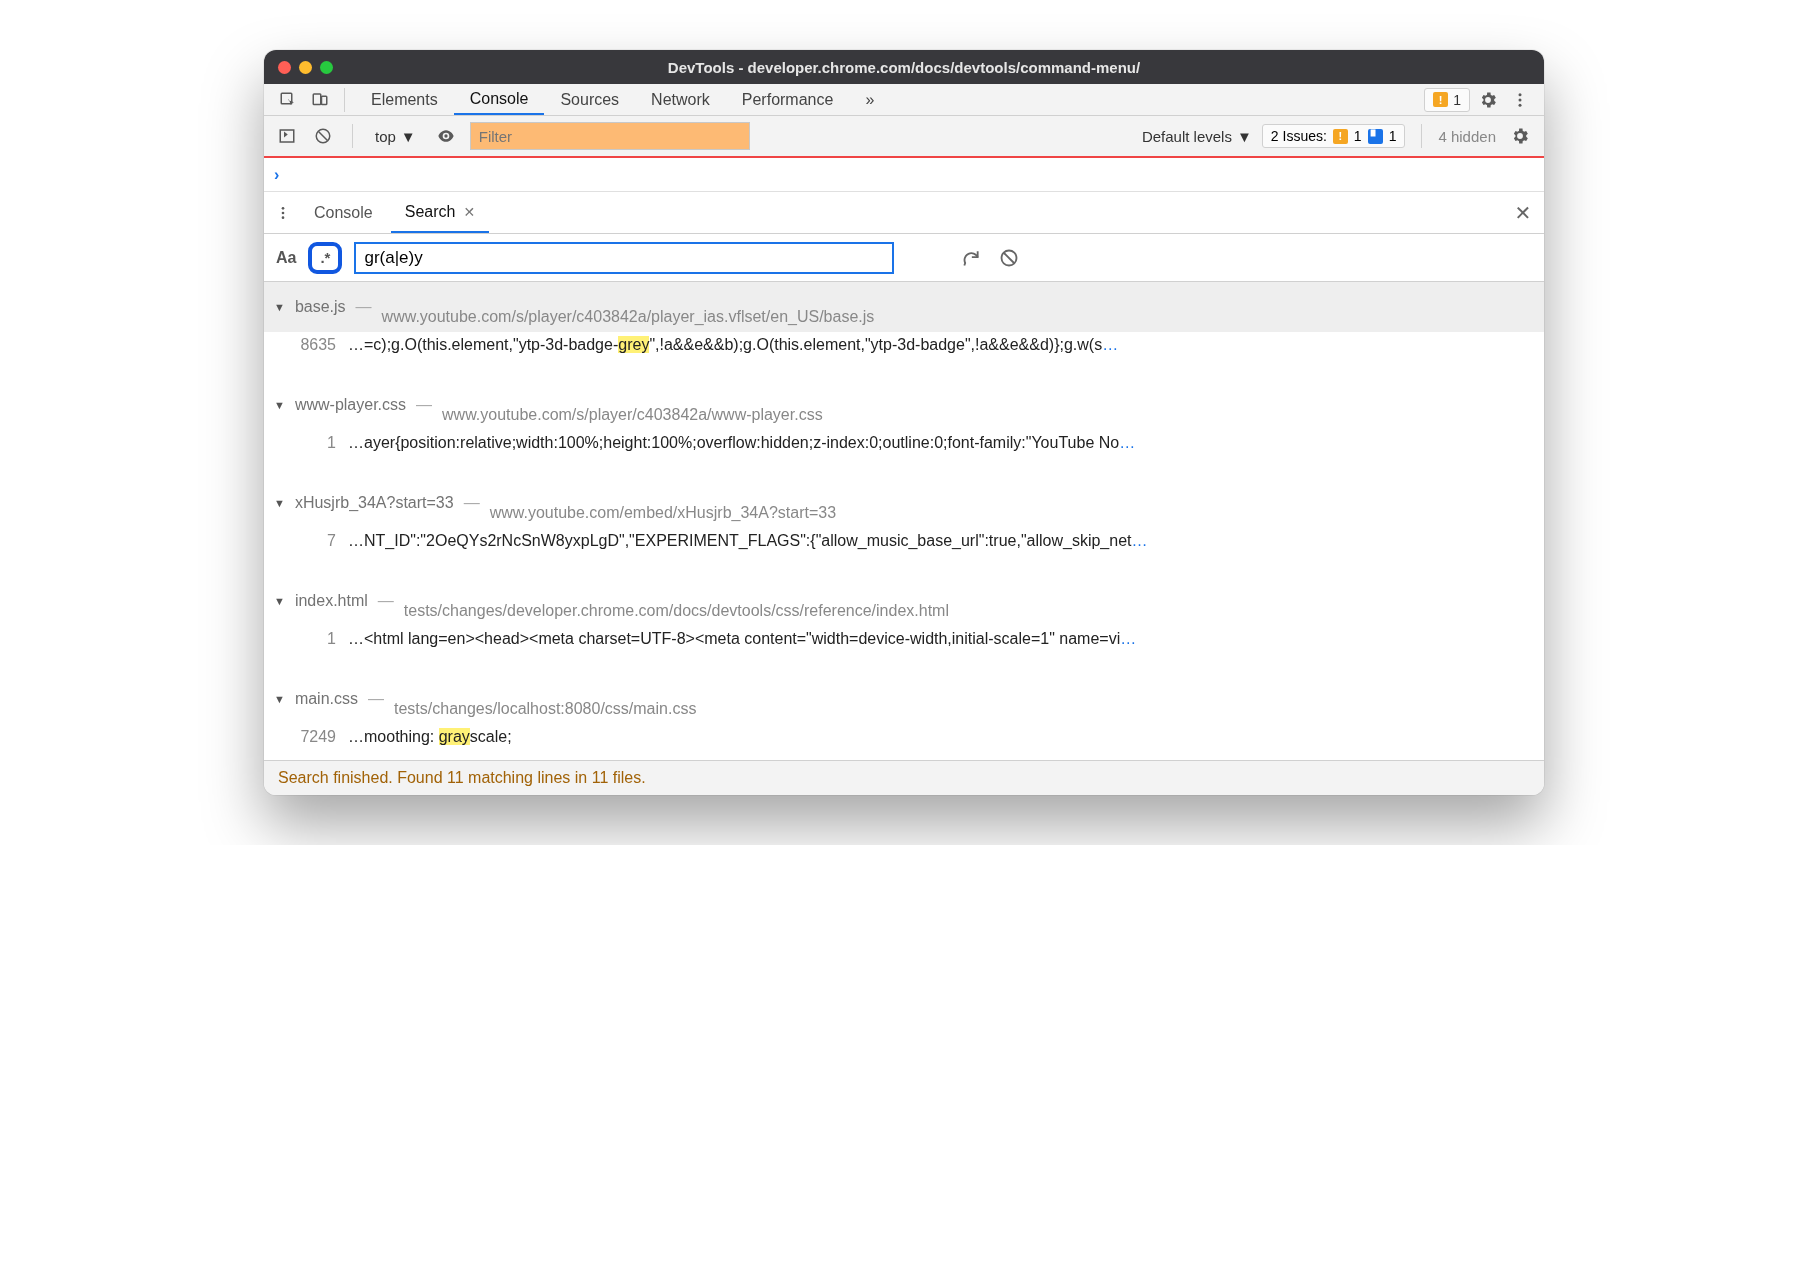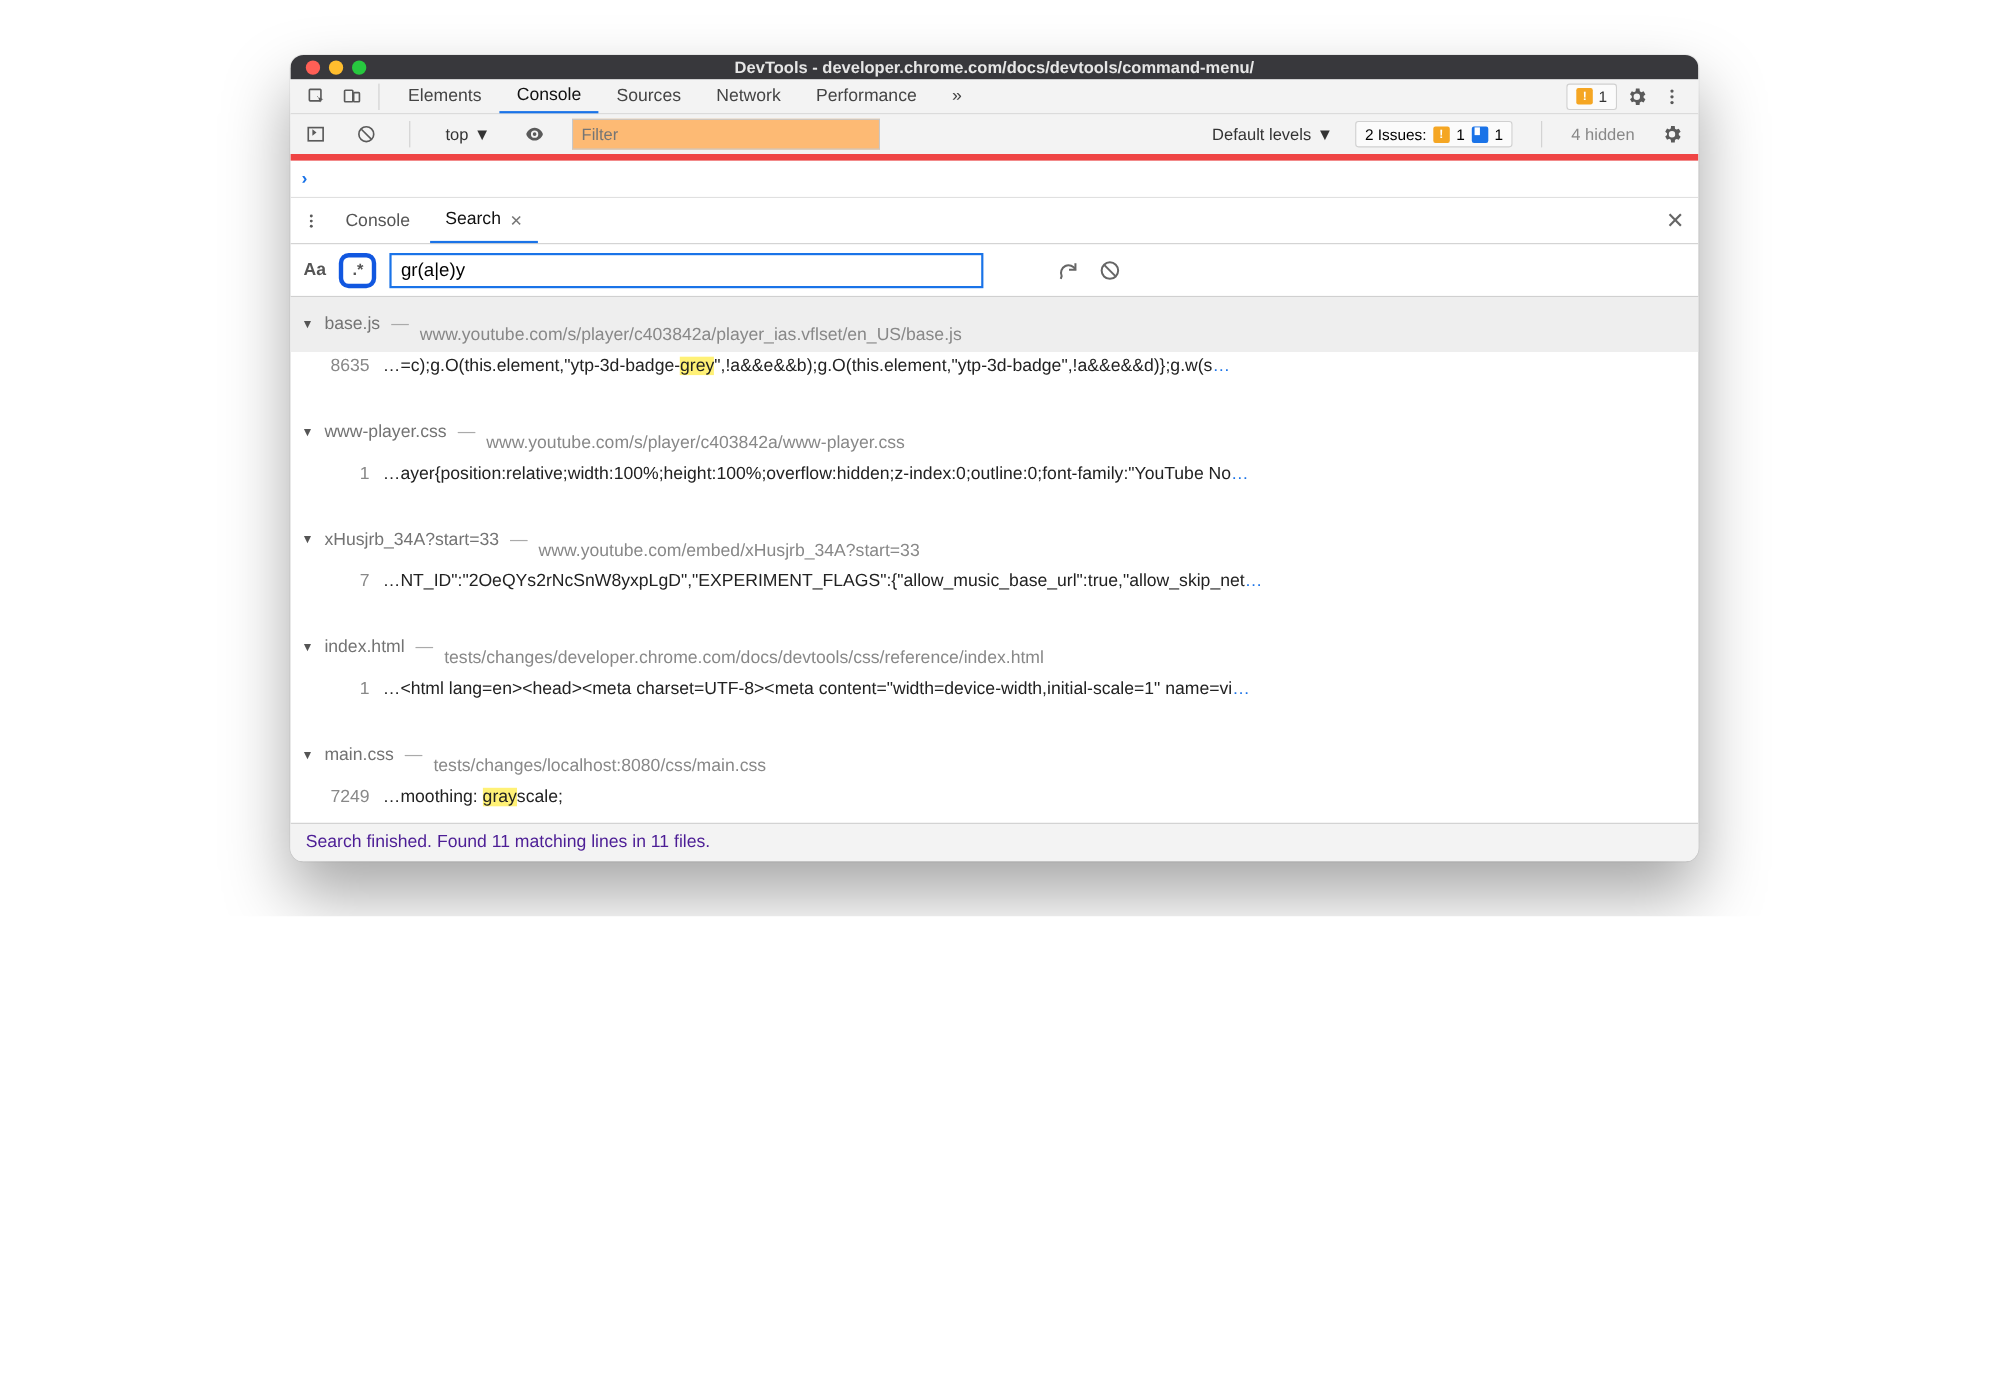--- a/index.html
+++ b/index.html
@@ -14,21 +14,21 @@
   .window {
     width: 1280px;
     border-radius: 12px;
     overflow: hidden;
     box-shadow: 0 30px 60px rgba(0,0,0,0.35), 0 0 0 1px rgba(0,0,0,0.05);
     background: #fff;
     display: flex;
     flex-direction: column;
   }
   .titlebar {
-    height: 22px;
+    height: 34px;
     background: #38383c;
     display: flex;
     align-items: center;
     padding: 0 14px;
     position: relative;
   }
   .traffic { display:flex; gap:8px; }
   .tlight { width:13px; height:13px; border-radius:50%; }
   .tl-red { background:#ff5f56; }
   .tl-yellow { background:#ffbd2e; }
@@ -59,22 +59,22 @@
   .spacer { flex:1; }
   .issue-badge {
     display:flex; align-items:center; gap:5px;
     border:1px solid #d0d0d0; background:#fbfbfb;
     padding:3px 8px; border-radius:3px; font-size:14px; color:#333;
   }
   .issue-badge .sq { width:15px; height:15px; background:#f5a623; border-radius:2px; display:flex; align-items:center; justify-content:center; color:#fff; font-size:11px; font-weight:700;}
   .gear, .kebab { width:28px; height:28px; display:flex; align-items:center; justify-content:center; color:#5a5a5a; }
 
   .subbar {
-    height:42px; background:#f3f3f3; border-bottom:6px solid #ef4444;
-    display:flex; align-items:center; padding:0 10px; gap:20px;
+    height:42px; background:#f3f3f3; border-bottom:2px solid #ef4444;
+    display:flex; align-items:center; padding:0 10px; gap:10px;
   }
   .subbar .btn { display:flex; align-items:center; justify-content:center; color:#5a5a5a; padding:2px 4px; }
   .ctx-select { display:flex; align-items:center; gap:5px; color:#333; font-size:15px; padding:0 6px; }
   .filter-input {
     border:1px solid #c8c8c8; background:#fdba74; height:28px; width:280px;
     padding:0 8px; font-size:15px; color:#333;
   }
   .levels { display:flex; align-items:center; gap:5px; color:#333; font-size:15px; }
   .issues-box {
     border:1px solid #d0d0d0; background:#fbfbfb; padding:3px 8px; border-radius:3px;
@@ -130,21 +130,21 @@
     padding:4px 10px 14px 22px;
   }
   .lineno { color:#888; width:50px; text-align:right; }
   .snippet { color:#222; white-space:nowrap; overflow:hidden; text-overflow:clip; flex:1; font-family: -apple-system, sans-serif; }
   .hl { background:#fff176; }
   .trunc { color:#1a73e8; }
   .res-spacer { height:12px; }
 
   .statusbar {
     border-top:1px solid #d0d0d0; background:#f3f3f3;
-    padding:8px 14px; font-size:16px; color:#4c1d95;
+    padding:8px 14px; font-size:16px; color:#a16207;
   }
 </style>
 </head>
 <body>
 
 <div class="window">
 
   <div class="titlebar">
     <div class="traffic">
       <div class="tlight tl-red"></div>

